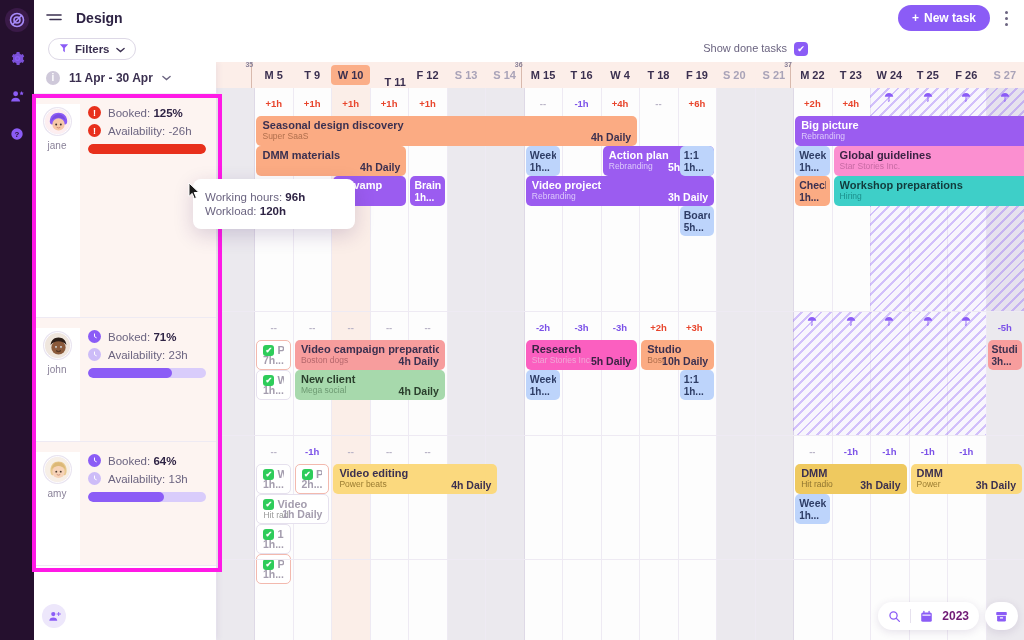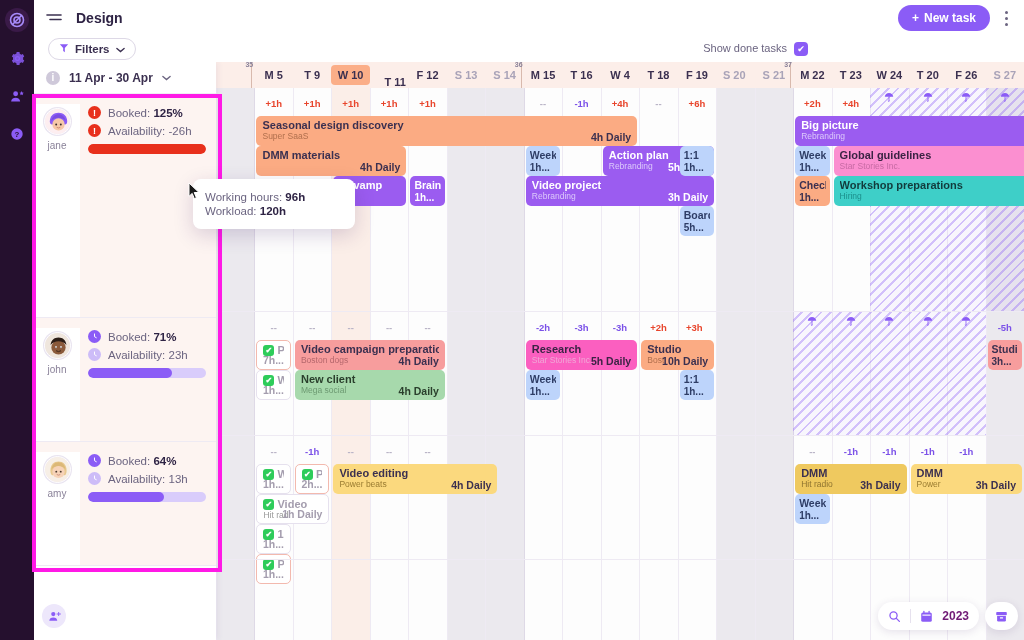--- a/index.html
+++ b/index.html
@@ -459,21 +459,21 @@
       </div>
       <div class="weekmark" style="left: 574.143px;"></div>
       <div class="weeknum" style="left: 568.143px;">37</div>
       <div class="daycell" style="left: 615.619px; width: 38.4762px;">
         <span>T 23</span>
       </div>
       <div class="daycell" style="left: 654.095px; width: 38.4762px;">
         <span>W 24</span>
       </div>
       <div class="daycell" style="left: 692.571px; width: 38.4762px;">
-        <span>T 20</span>
+        <span>T 25</span>
       </div>
       <div class="daycell" style="left: 731.048px; width: 38.4762px;">
         <span>F 26</span>
       </div>
       <div class="daycell we" style="left: 769.524px; width: 38.4762px;">
         <span>S 27</span>
       </div>
     </div>
   <div id="grid">
       <div class="colshade" style="left: 0px; width: 38.4762px;"></div>

